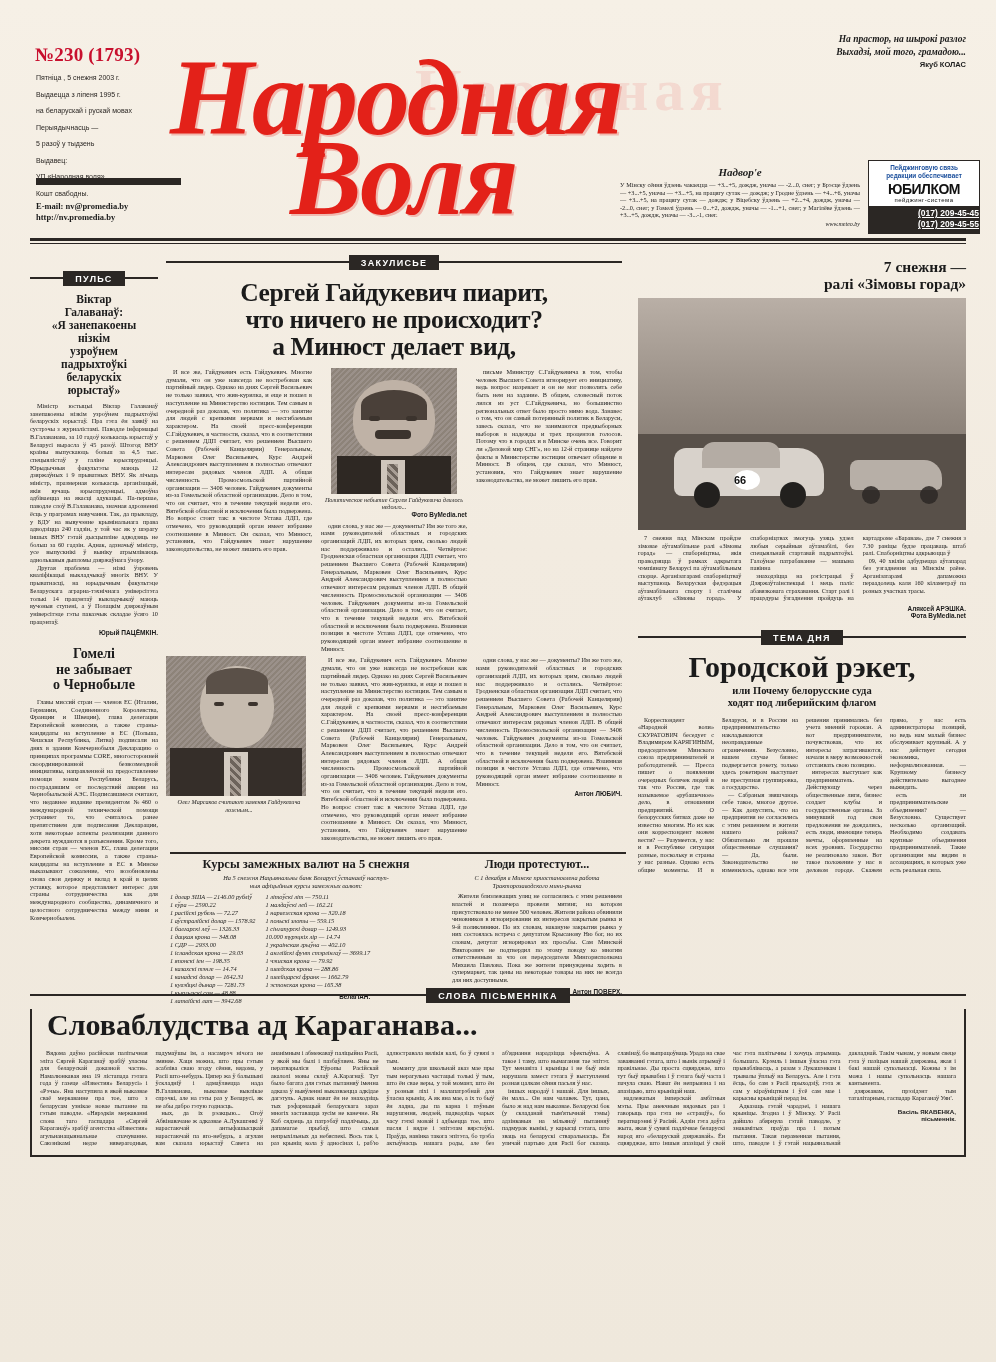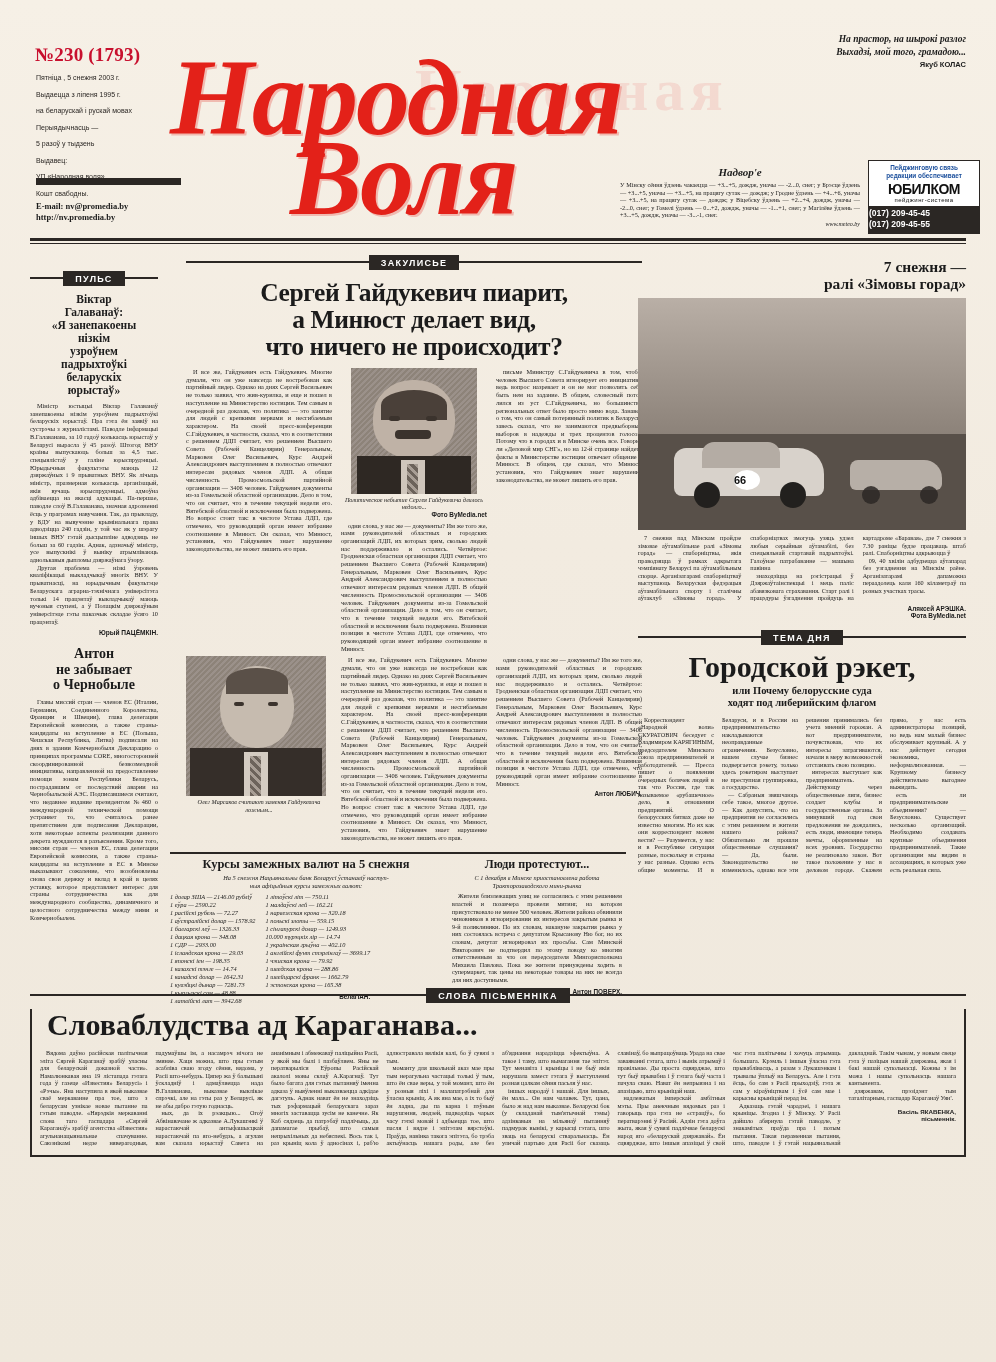--- a/index.html
+++ b/index.html
@@ -103,36 +103,36 @@
     position:absolute;left:868px;top:160px;width:110px;height:72px;
     border:1px solid #2b2724;background:#fff;
     font-family:"Liberation Sans",sans-serif;
   }
   .padad .t1{font-size:6.4px;line-height:8px;text-align:center;color:#1b4f9c;padding:3px 2px 0 2px;font-weight:bold;}
   .padad .brand{
     font-size:14px;font-weight:bold;text-align:center;color:#111;letter-spacing:-.5px;margin-top:1px;
   }
   .padad .t2{font-size:6px;text-align:center;color:#111;letter-spacing:.5px;}
   .padad .phones{
-    background:#2b2724;color:#fff;font-size:8.5px;font-weight:bold;text-align:left;
-    padding:2px 0 3px 0;line-height:11px;margin-top:3px;
+    background:#2b2724;color:#fff;font-size:8.5px;font-weight:bold;text-align:right;
+    padding:2px 0 3px 0;line-height:11px;margin-top:3px;text-decoration:underline;
   }
   
   .body{position:absolute;left:30px;top:252px;width:936px;}
   
   .sidebar{position:absolute;left:0;top:16px;width:128px;}
   .sb-title{
     text-align:center;font-weight:bold;font-size:11.5px;line-height:13px;margin:7px 0 5px 0;
   }
   .sb-title2{
     text-align:center;font-weight:bold;font-size:14px;line-height:15.5px;margin:10px 0 5px 0;
   }
   .sign{text-align:right;font-family:"Liberation Sans",sans-serif;font-weight:bold;font-size:6.6px;margin-top:4px;}
   
-  .centre{position:absolute;left:156px;top:0;width:456px;}
+  .centre{position:absolute;left:136px;top:0;width:456px;}
   .head-main{
     text-align:center;font-weight:bold;font-size:25.5px;line-height:27px;
     margin:9px 0 8px 0;letter-spacing:-.4px;
   }
   .cap{font-style:italic;font-size:6.2px;line-height:7.4px;text-align:center;margin-top:2px;}
   .credit{font-family:"Liberation Sans",sans-serif;font-weight:bold;font-size:6.4px;text-align:right;}
   
   .right{position:absolute;left:608px;top:0;width:328px;}
   .head-r{
     text-align:right;font-weight:bold;font-size:15.5px;line-height:17px;margin:6px 0 6px 0;
@@ -241,37 +241,37 @@
         <div>беларускіх</div>
         <div>юрыстаў»</div>
       </div>
       <div class="col-text">
         <p>Міністр юстыцыі Віктар Галаванаў занепакоены нізкім узроўнем падрыхтоўкі беларускіх юрыстаў. Пра гэта ён заявіў на сустрэчы з журналістамі. Паводле інфармацыі В.Галаванава, за 10 гадоў колькасць юрыстаў у Беларусі вырасла ў 45 разоў. Штогод ВНУ краіны выпускаюць больш за 4,5 тыс. спецыялістаў у галіне юрыспрудэнцыі. Юрыдычныя факультэты маюць 12 дзяржаўных і 9 прыватных ВНУ. Як лічыць міністр, празмерная колькасць арганізацый, якія вучаць юрыспрудэнцыі, адмоўна адбіваецца на якасці адукацыі. Па-першае, паводле слоў В.Галаванава, значная адрозненні ёсць у праграмах навучання. Так, да прыкладу, у БДУ на вывучэнне крымінальнага права адводзіцца 240 гадзін, у той час як у шэрагу іншых ВНУ гэтай дысцыпліне адводзяць не больш за 60 гадзін. Аднак, адзначыў міністр, усе выпускнікі ў выніку атрымліваюць аднолькавыя дыпломы дзяржаўнага ўзору.</p>
         <p>Другая праблема — нізкі ўзровень кваліфікацыі выкладчыкаў многіх ВНУ. У прыватнасці, на юрыдычным факультэце Беларускага аграрна-тэхнічнага універсітэта толькі 14 працэнтаў выкладчыкаў маюць вучоныя ступені, а ў Полацкім дзяржаўным універсітэце гэты паказчык складае ўсяго 10 працэнтаў.</p>
       </div>
       <div class="sign">Юрый ПАЦЁМКІН.</div>
 
       <div class="sb-title2">
-        <div>Антон</div>
+        <div>Гомелі</div>
         <div>не забывает</div>
         <div>о Чернобыле</div>
       </div>
       <div class="col-text">
         <p>Главы миссий стран — членов ЕС (Италии, Германии, Соединенного Королевства, Франции и Швеции), глава делегации Европейской комиссии, а также страны-кандидаты на вступление в ЕС (Польша, Чешская Республика, Литва) подписали на днях в здании Комчернобыля Декларацию о принципах программы CORE, многосторонней скоординированной безвозмездной инициативы, направленной на предоставление помощи зонам Республики Беларусь, пострадавшим от последствий аварии на Чернобыльской АЭС. Подписавшиеся считают, что недавнее издание президентом №460 о международной технической помощи устраняет то, что считалось ранее препятствием для подписания Декларации, хотя некоторые аспекты реализации данного декрета нуждаются в разъяснении. Кроме того, миссии стран — членов ЕС, глава делегации Европейской комиссии, а также страны-кандидаты на вступление в ЕС в Минске выказывают сожаление, что возобновлены снова свои держку и вклад в край в целях уставку, которое представляет интерес для страны сотрудничества как для международного сообщества, динамичного и целостного сотрудничества между ними и Комчернобылем.</p>
       </div>
     </div>
 
     <div class="centre">
       <div class="rubric-bar">
         <span class="rubric">ЗАКУЛИСЬЕ</span>
       </div>
       <div class="head-main">
         <div>Сергей Гайдукевич пиарит,</div>
+        <div>что ничего не происходит?</div>
         <div>а Минюст делает вид,</div>
-        <div>что ничего не происходит?</div>
       </div>
 
       <div style="display:flex;gap:9px;font-size:6.3px;line-height:7.7px;text-align:justify;">
         <div style="width:146px;">
           <p style="margin:0;text-indent:7px;">И все же, Гайдукевич есть Гайдукевич. Многие думали, что он уже навсегда не востребован как партийный лидер. Однако на днях Сергей Васильевич не только заявил, что жив-курилка, и еще и пошел в наступление на Министерство юстиции. Тем самым в очередной раз доказав, что политика — это занятие для людей с крепкими нервами и несгибаемым характером. На своей пресс-конференции С.Гайдукевич, в частности, сказал, что в соответствии с решением ДДП считает, что решением Высшего Совета (Рабочей Канцелярии) Генеральным, Марковен Олег Васильевич, Курс Андрей Александрович выступлением в полностью отвечают интересам рядовых членов ЛДП. А общая численность Промосмольской партийной организации — 3406 человек. Гайдукевич документы из-за Гомельской областной организации. Дело в том, что он считает, что в течение текущей недели его. Вятебской областной и исключения была подвержена. Но вопрос стоит так: в чистоте Устава ЛДП, где отмечено, что руководящий орган имеет избрание соотношение в Минюст. Он сказал, что Минюст, установив, что Гайдукевич знает нарушение законодательства, не может лишить его прав.</p>
         </div>
         <div style="width:146px;">
           <div class="photo" style="width:126px;height:126px;margin:0 auto 2px auto;">
             <div style="position:absolute;left:22px;top:12px;width:82px;height:78px;border-radius:48% 48% 44% 44%;background:#bfb2a6;"></div>
             <div style="position:absolute;left:30px;top:22px;width:66px;height:30px;border-radius:50% 50% 0 0;background:#4a4039;"></div>

